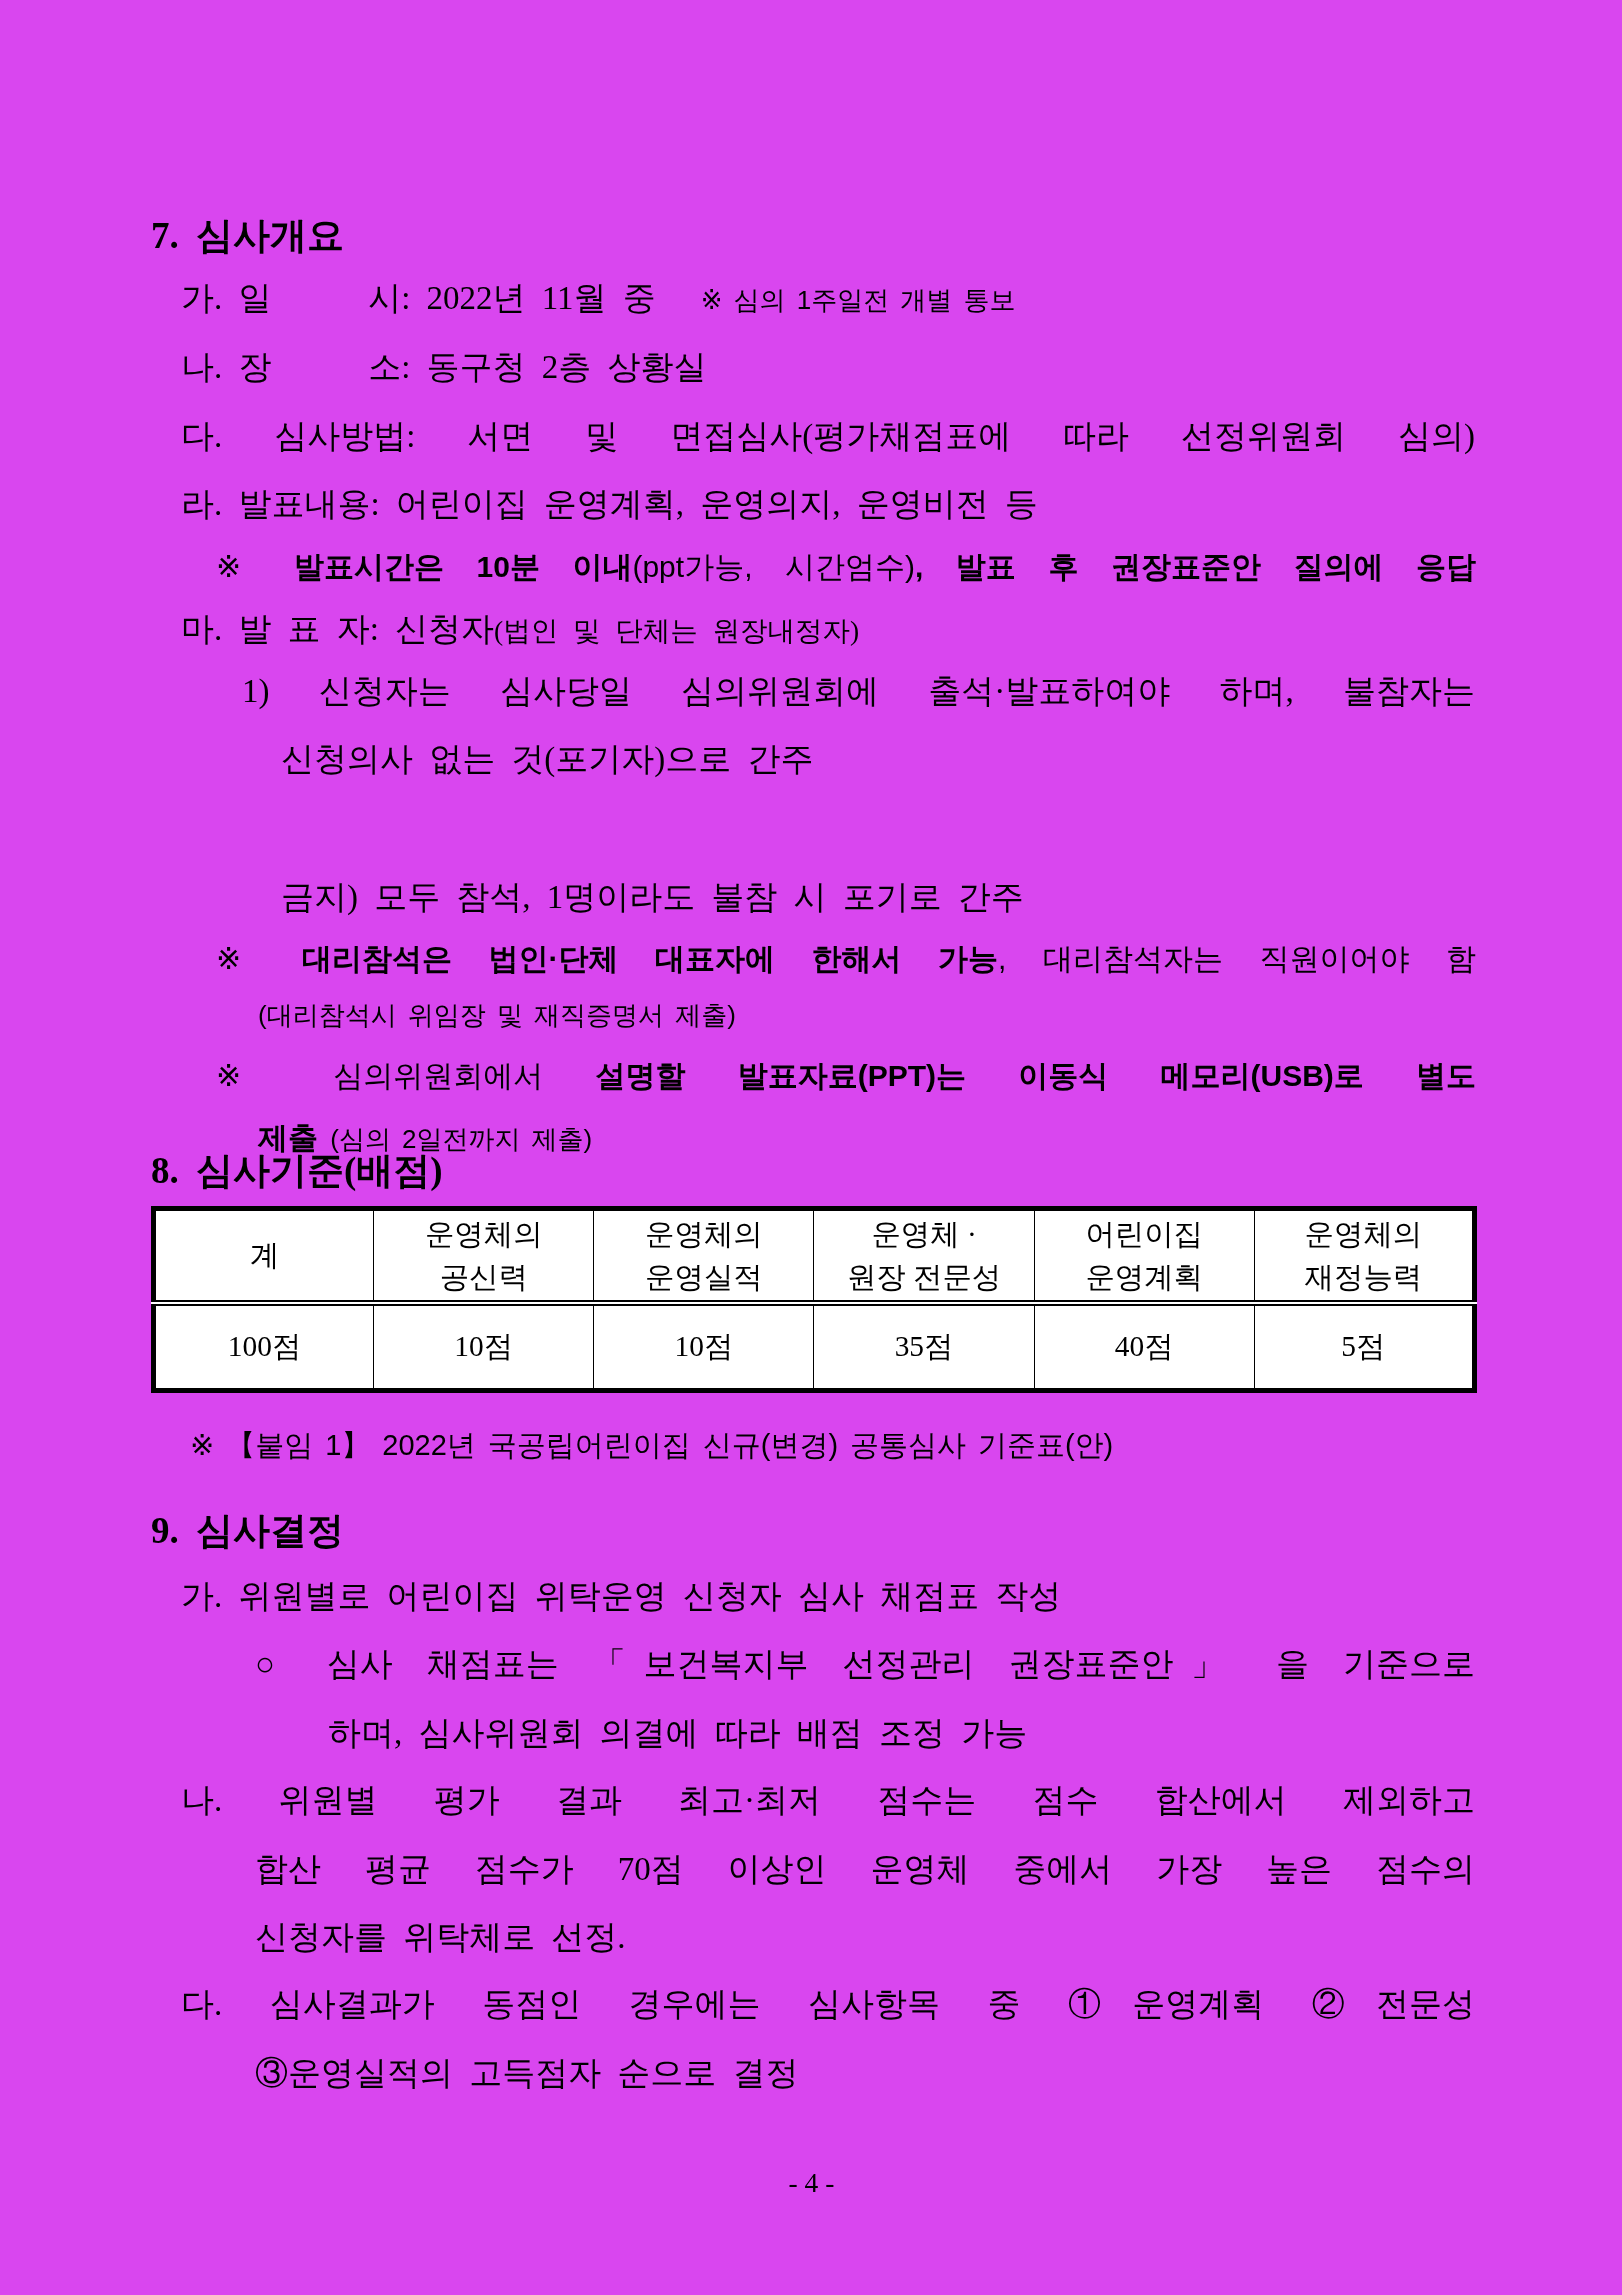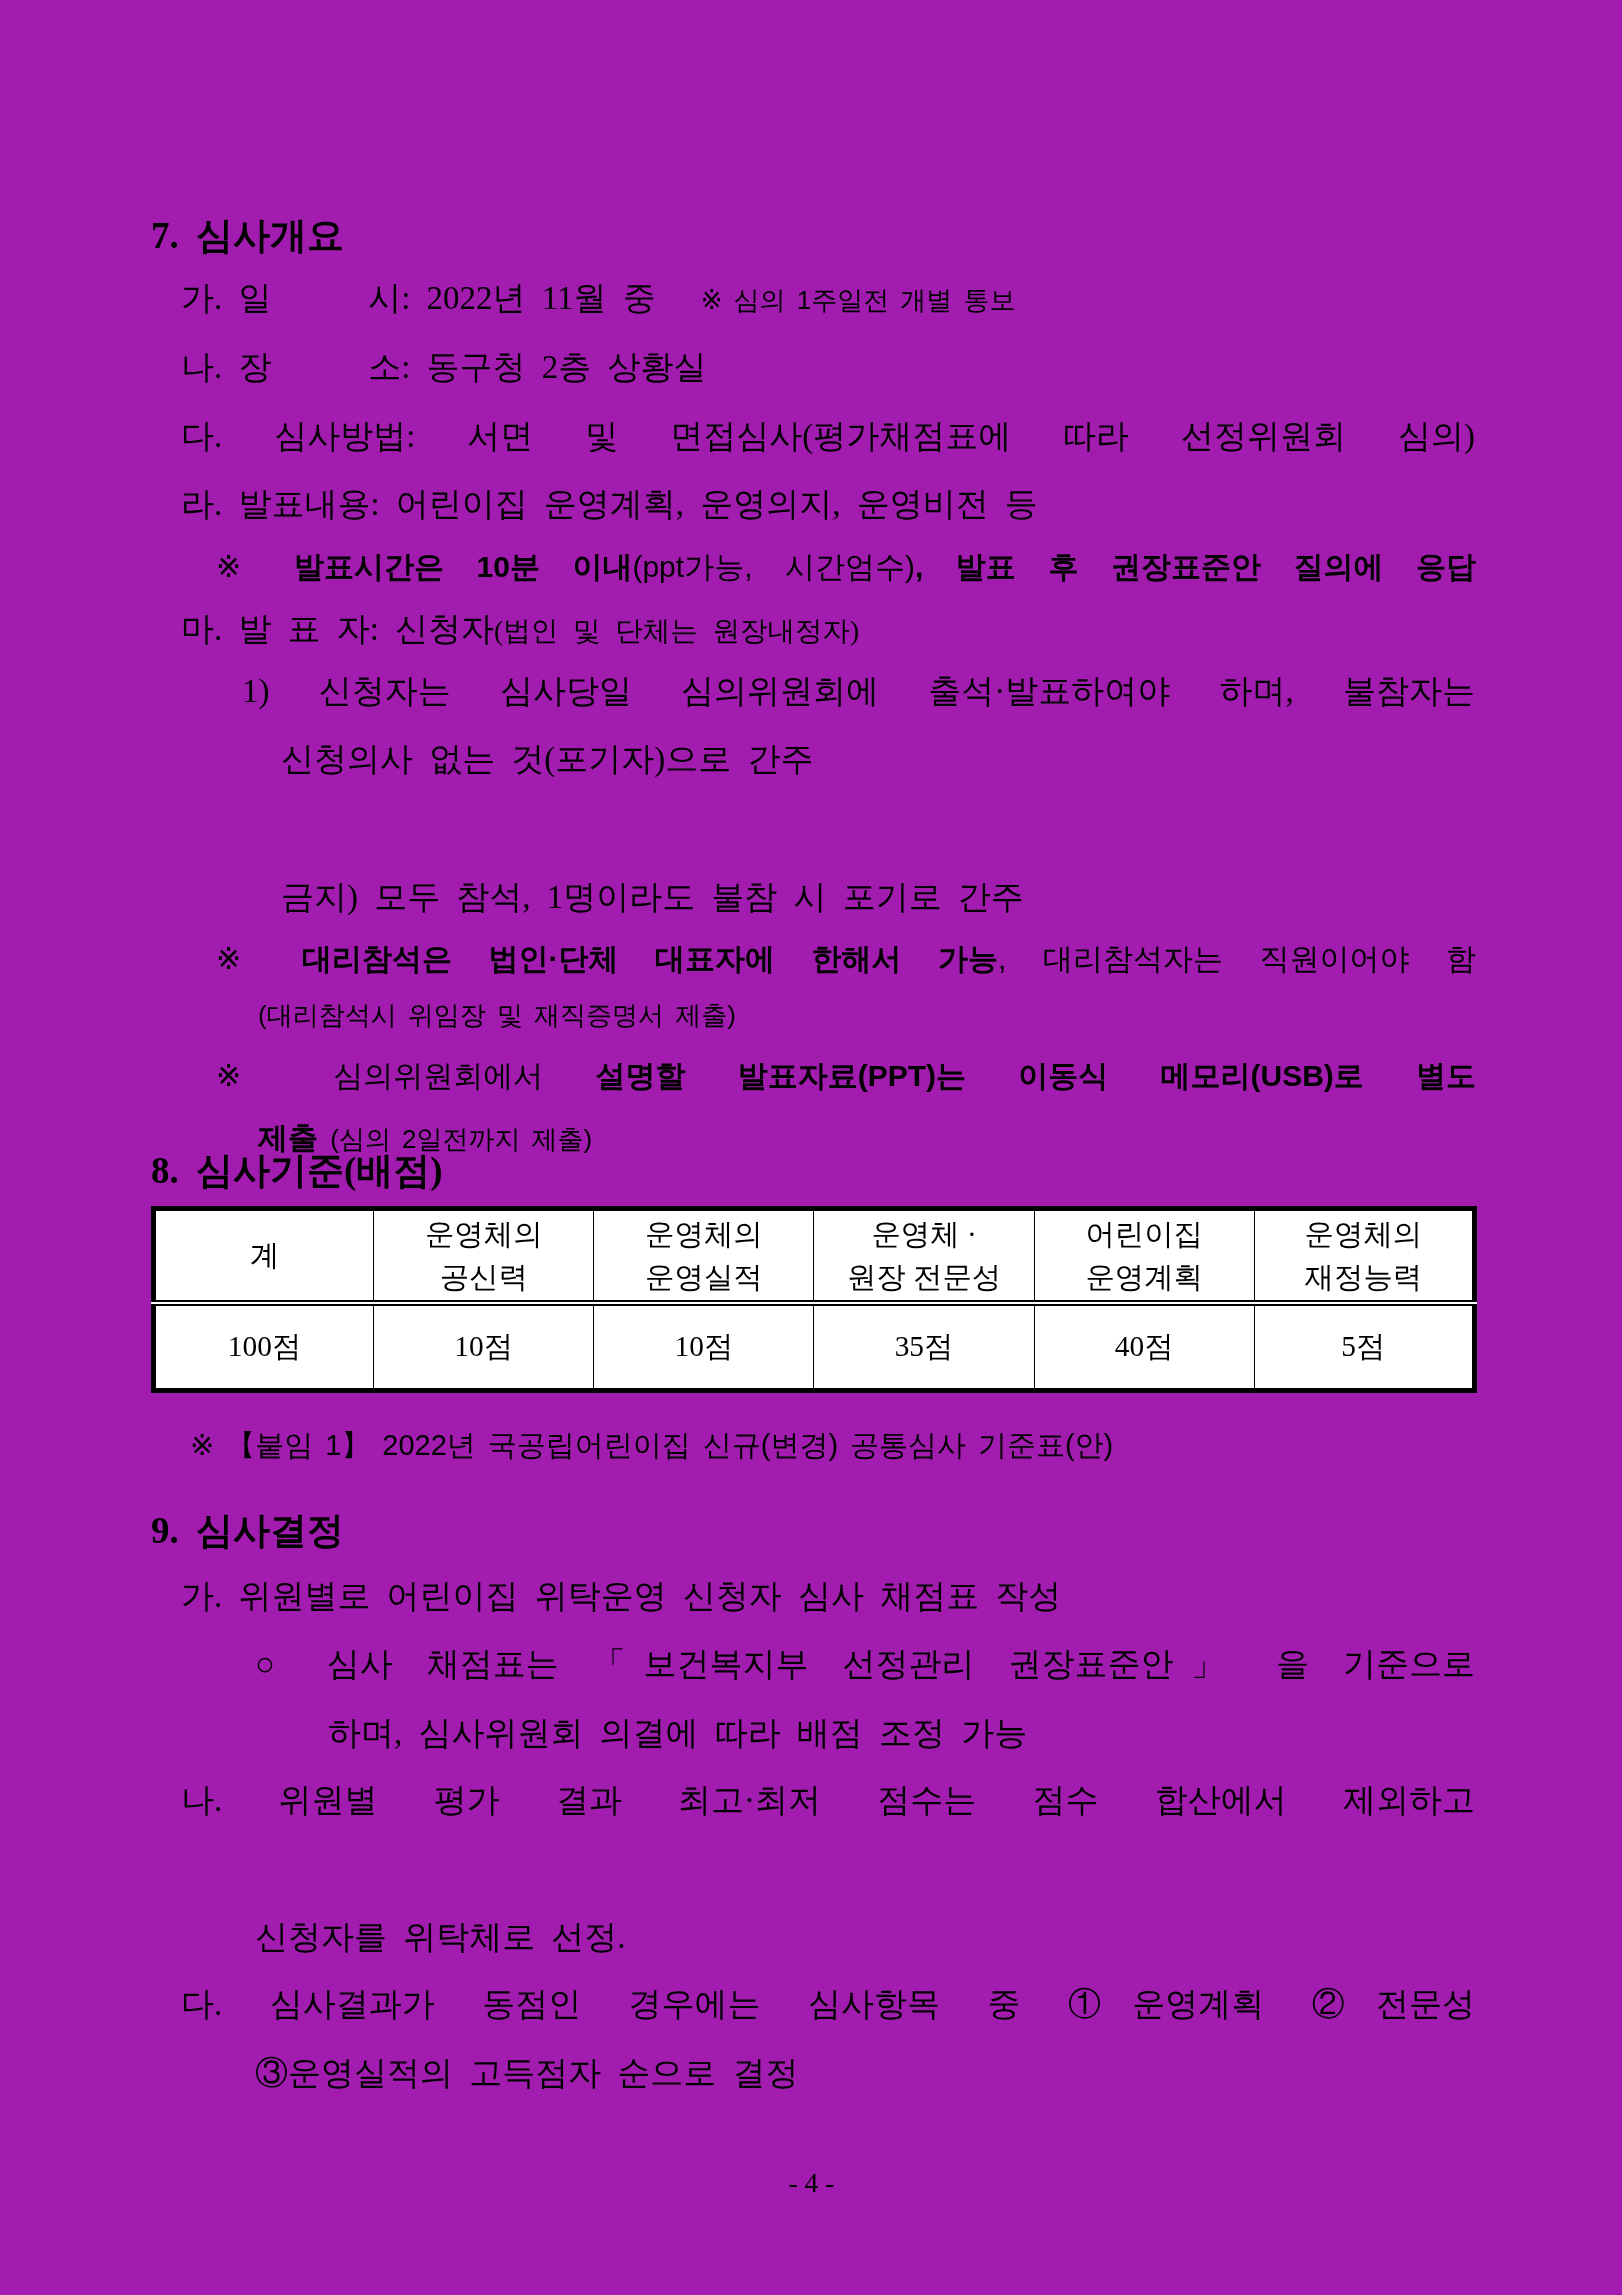--- a/index.html
+++ b/index.html
@@ -1,16 +1,16 @@
 <!DOCTYPE html>
 <html style="font-size:10.5px"><head>
 <meta charset="utf-8">
 <style>
   html,body{margin:0;padding:0;background:#888;}
-  .page{position:relative;width:1623px;height:2295px;background:#a21caf;color:#000;overflow:hidden;}
+  .page{position:relative;width:1623px;height:2295px;background:#d946ef;color:#000;overflow:hidden;}
   .ln{position:absolute;white-space:pre;font-family:"Liberation Serif","DejaVu Serif",serif;
       font-size:33px;line-height:1.25;word-spacing:7.9px;}
   .t{font-size:37px;font-weight:bold;}
   .sans{font-family:"Liberation Sans","DejaVu Sans",sans-serif;font-size:30px;word-spacing:3.9px;}
   .s44{font-size:29px;}
   .s42{font-size:27.5px;}
   .s40{font-size:26px;}
   .b{font-weight:bold;}
   .spread{white-space:normal;text-align:justify;text-align-last:justify;}
   .tbl{position:absolute;left:151px;top:1206px;width:1326px;border-collapse:collapse;
@@ -99,20 +99,21 @@
   <div class="ln sans s44" style="left:190px;top:1427px;">※ 【붙임 1】 2022년 국공립어린이집 신규(변경) 공통심사 기준표(안)</div>
 
   <div class="ln t" style="left:151px;top:1508px;">9. 심사결정</div>
 
   <div class="ln" style="left:181px;top:1576px;">가. 위원별로 어린이집 위탁운영 신청자 심사 채점표 작성</div>
 
   <div class="ln spread" style="left:255px;top:1644px;width:1220px;">○ 심사 채점표는 「보건복지부 선정관리 권장표준안」 을 기준으로</div>
   <div class="ln" style="left:288px;top:1713px;margin-left:40px;">하며, 심사위원회 의결에 따라 배점 조정 가능</div>
 
   <div class="ln spread" style="left:181px;top:1780px;width:1294px;">나. 위원별 평가 결과 최고·최저 점수는 점수 합산에서 제외하고</div>
+  <div class="ln spread" style="left:255px;top:1849px;width:1220px;">합산 평균 점수가 70점 이상인 운영체 중에서 가장 높은 점수의</div>
   <div class="ln" style="left:255px;top:1917px;">신청자를 위탁체로 선정.</div>
 
   <div class="ln spread" style="left:181px;top:1984px;width:1294px;">다. 심사결과가 동점인 경우에는 심사항목 중 ①운영계획 ②전문성</div>
   <div class="ln" style="left:255px;top:2053px;">③운영실적의 고득점자 순으로 결정</div>
 
   <div class="footer">- 4 -</div>
 
 </div>
 
 

